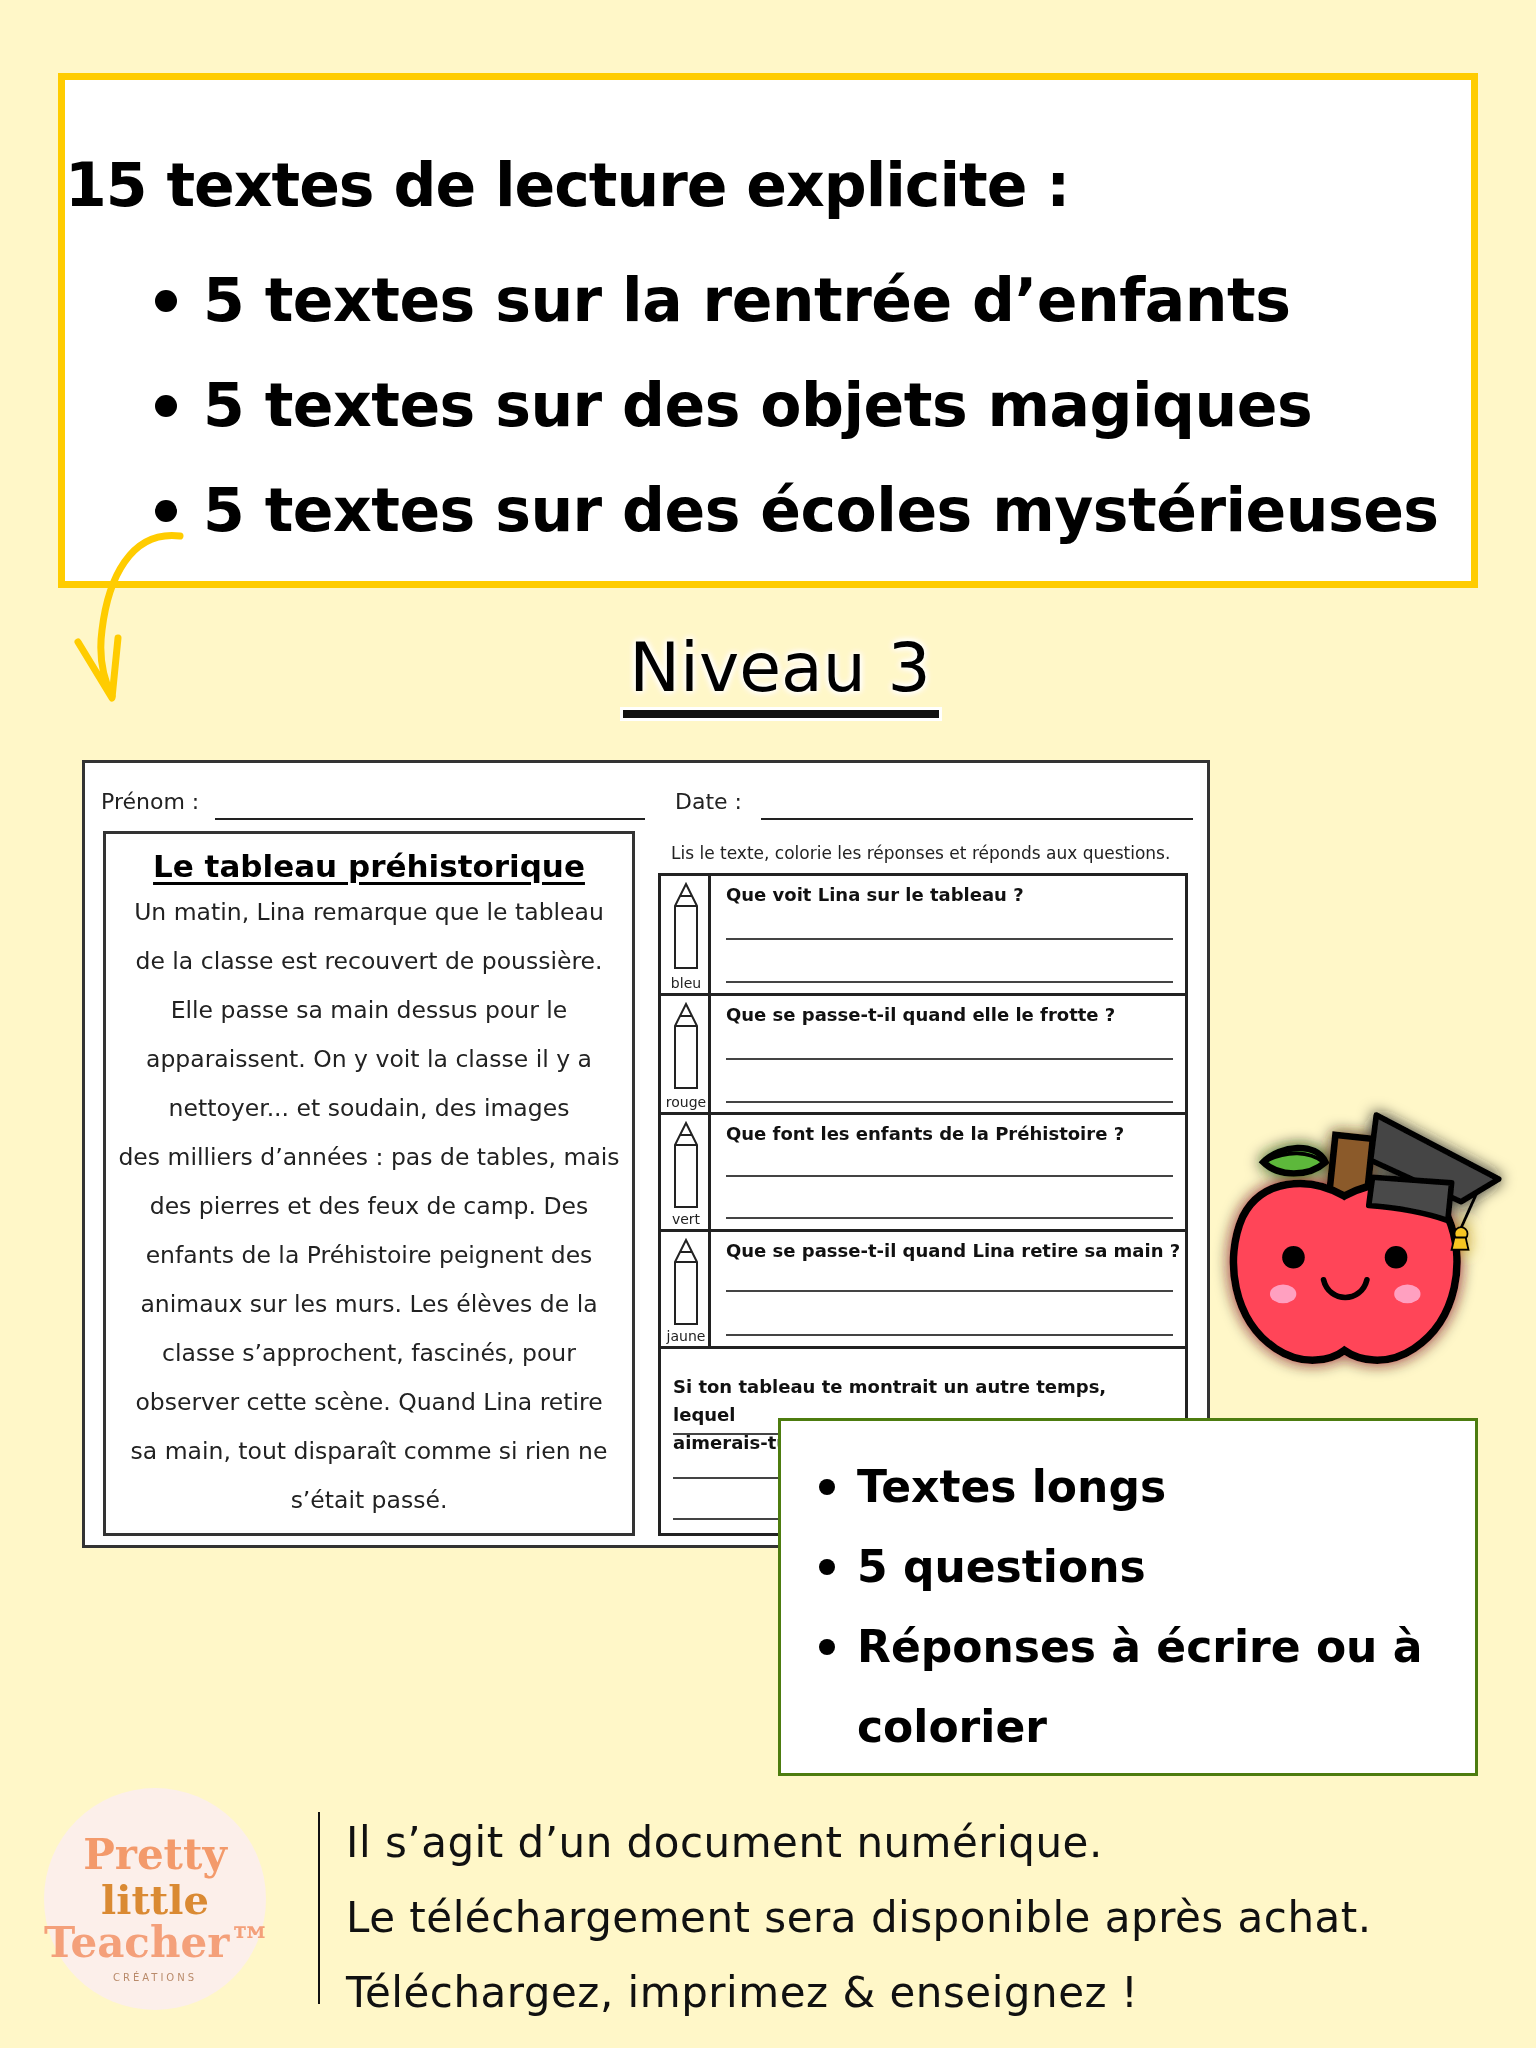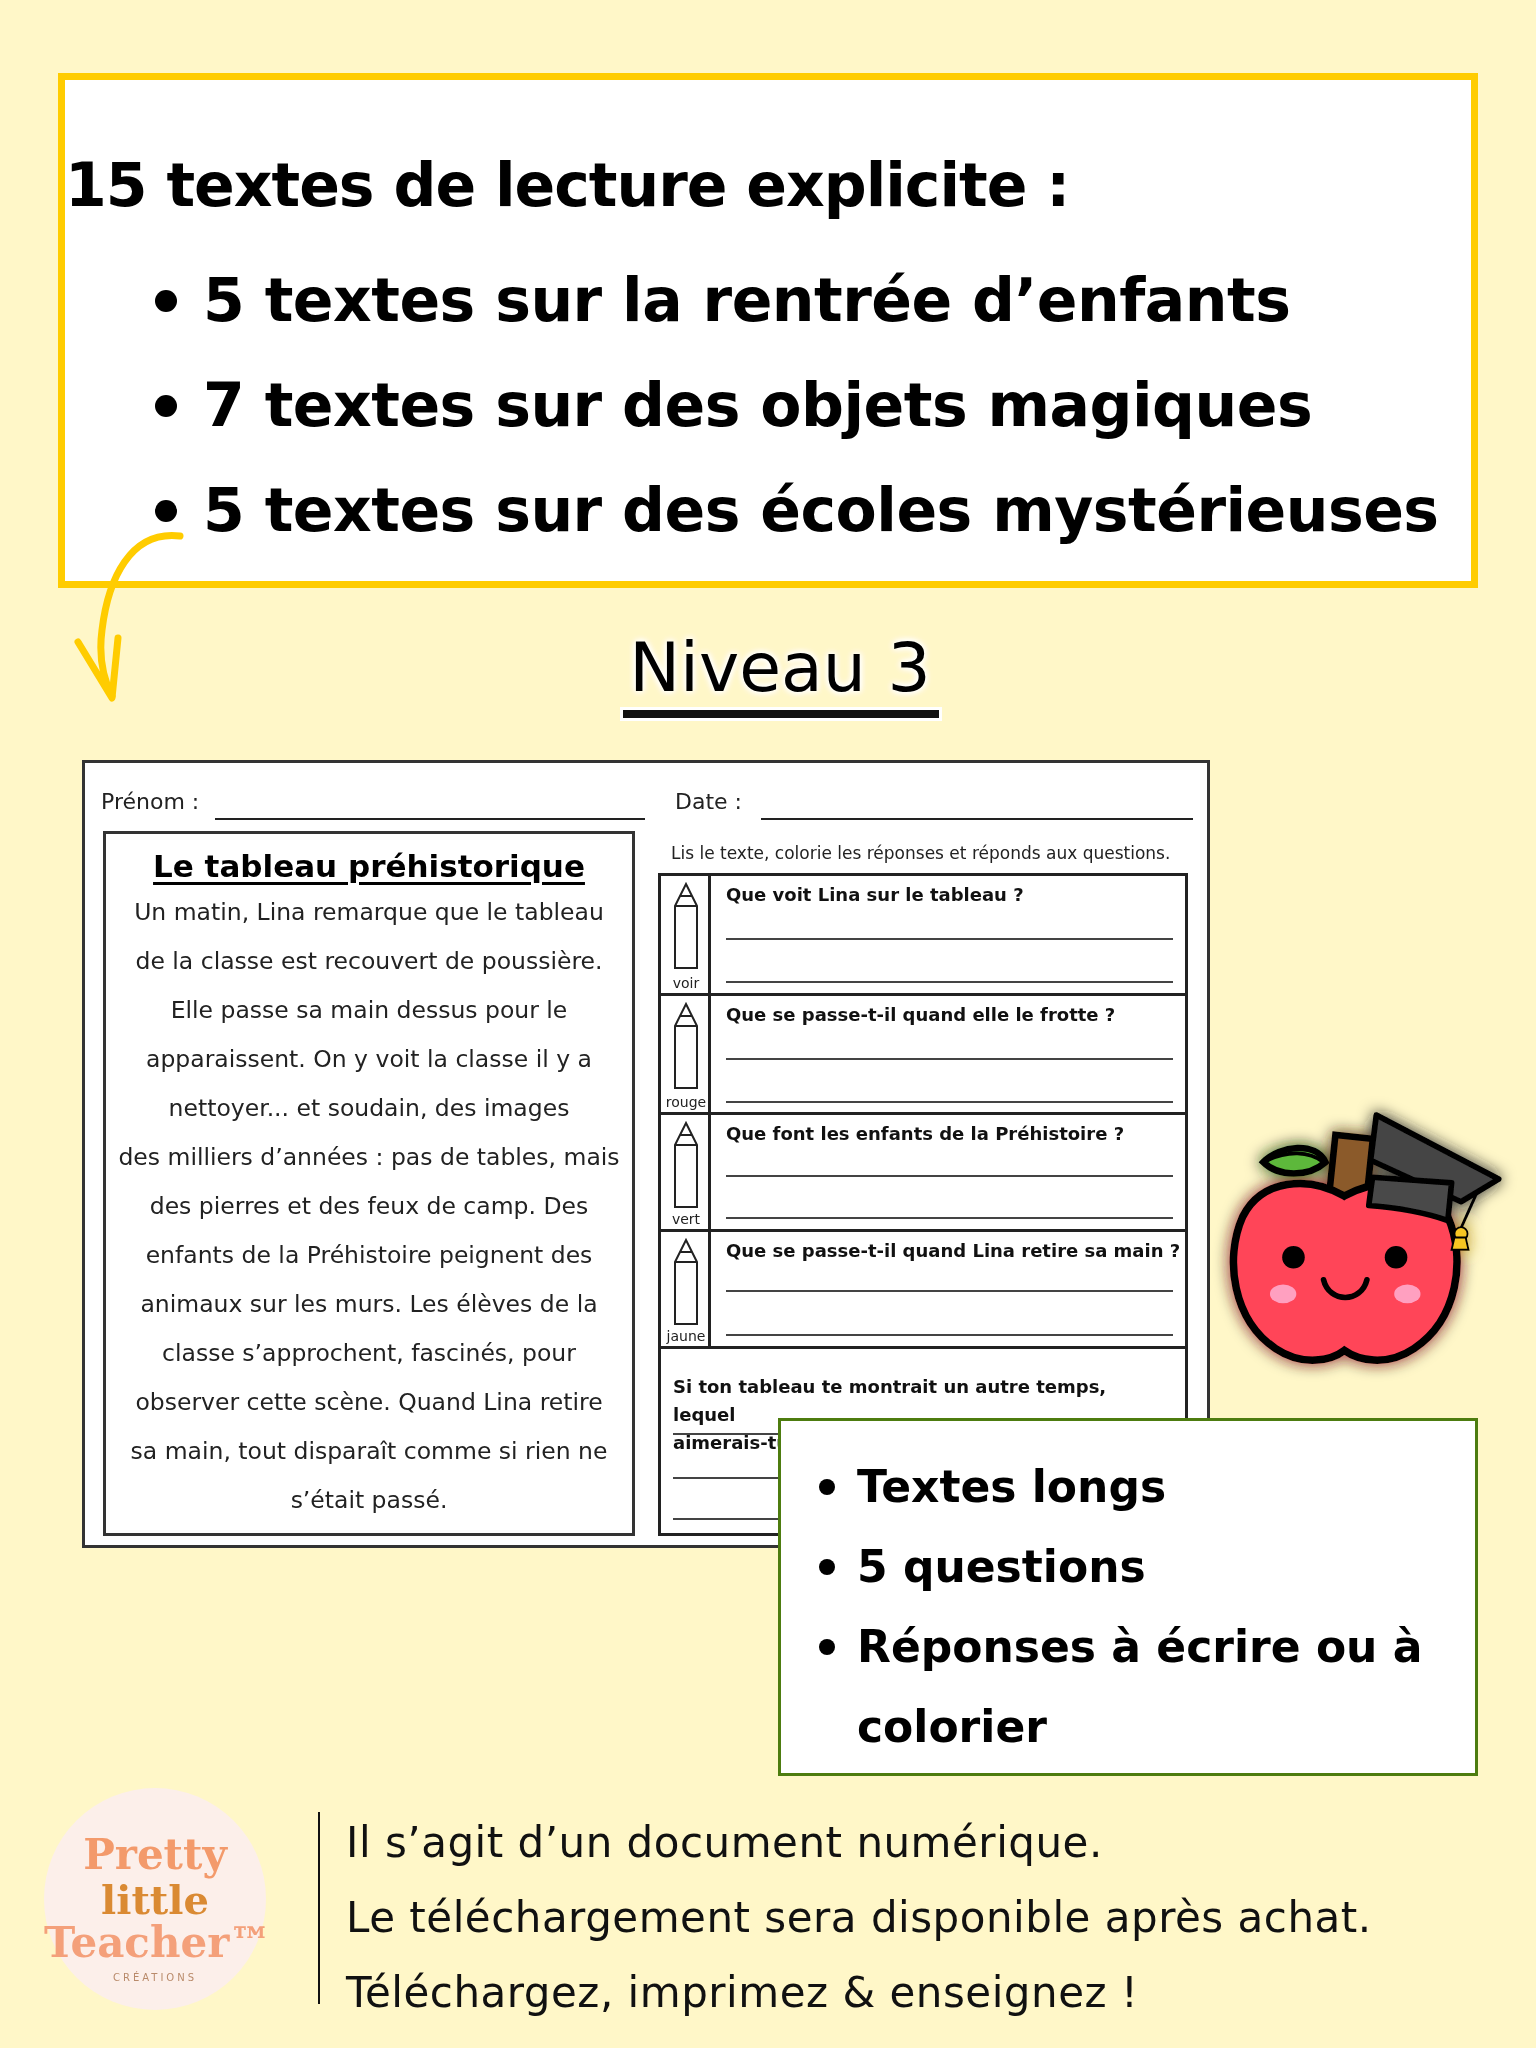--- a/index.html
+++ b/index.html
@@ -122,21 +122,21 @@
 
 <div class="top-box">
   <div class="top-title">15 textes de lecture explicite :</div>
   <ul class="top-list">
     <li>
         <span class="bullet"></span>
         <span>5 textes sur la rentrée d’enfants</span>
       </li>
     <li>
         <span class="bullet"></span>
-        <span>7 textes sur des objets magiques</span>
+        <span>5 textes sur des objets magiques</span>
       </li>
     <li>
         <span class="bullet"></span>
         <span>5 textes sur des écoles mystérieuses</span>
       </li>
   </ul>
 </div>
 
 <svg class="arrow" viewBox="0 0 120 180">
   <path d="M110 6 C 60 0, 38 50, 32 100 C 28 130, 34 150, 42 166" fill="none" stroke="#FFCC00" stroke-width="7" stroke-linecap="round"></path>
@@ -173,21 +173,21 @@
 
   <div class="instructions">Lis le texte, colorie les réponses et réponds aux questions.</div>
 
   <div class="qtable">
 
     <div class="qrow" style="top:0;height:120px;">
       <div class="qcell-icon">
         <svg class="pencil" viewBox="0 0 26 88">
             <path d="M13 2 L24 24 L24 86 L2 86 L2 24 Z M2 24 L24 24 M7 14 L19 14" fill="none" stroke="#222" stroke-width="2"></path>
           </svg>
-        <div class="color-label">voir</div>
+        <div class="color-label">bleu</div>
       </div>
       <div class="qtext">Que voit Lina sur le tableau ?</div>
       <div class="ans-line" style="top:62px;"></div>
       <div class="ans-line" style="top:105px;"></div>
     </div>
 
     <div class="qrow" style="top:120px;height:119px;">
       <div class="qcell-icon">
         <svg class="pencil" viewBox="0 0 26 88">
             <path d="M13 2 L24 24 L24 86 L2 86 L2 24 Z M2 24 L24 24 M7 14 L19 14" fill="none" stroke="#222" stroke-width="2"></path>

